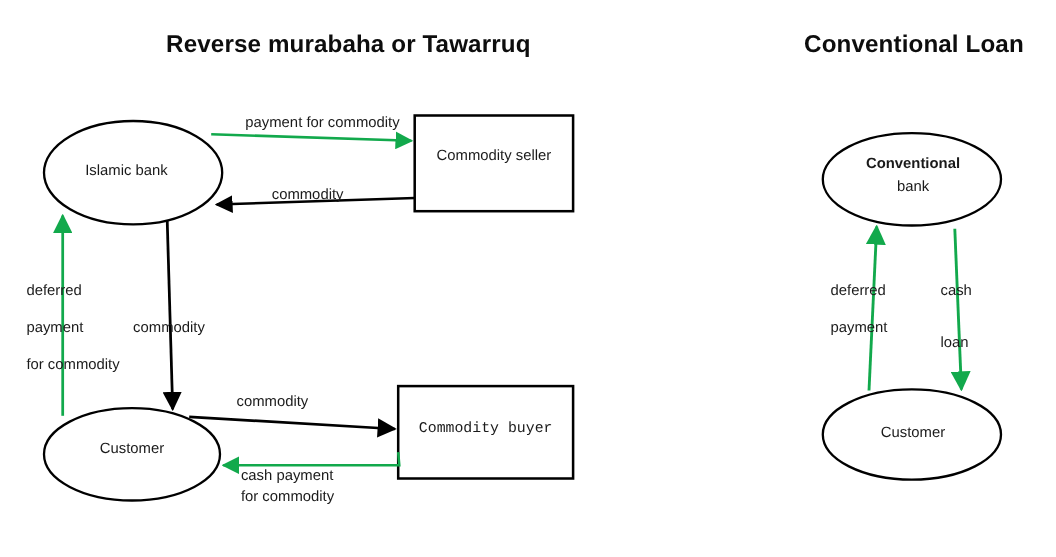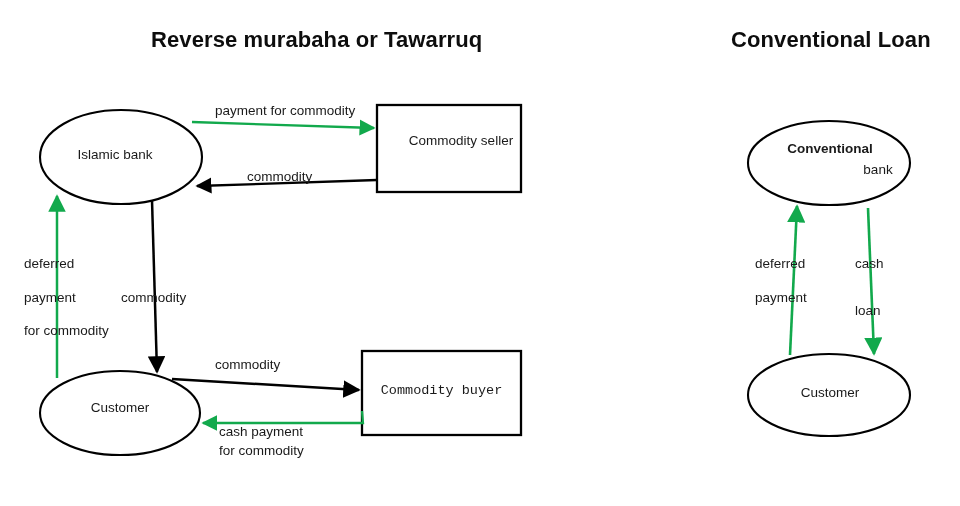--- a/index.html
+++ b/index.html
@@ -89,47 +89,47 @@
 
   <line x1="868" y1="208" x2="874" y2="354" stroke="#12a94c" stroke-width="2.6" marker-end="url(#arrow-green)"></line>
 </svg>
 
 <div class="diagram-title" id="title-left">Reverse murabaha or Tawarruq</div>
 
 <div class="diagram-title" id="title-right">Conventional Loan</div>
 
 <div class="node-label" style="left:51px; top:145px; width:128px;">Islamic bank</div>
 
-<div class="node-label" style="left:377px; top:131px; width:144px;padding-left:12px;">Commodity seller</div>
+<div class="node-label" style="left:377px; top:131px; width:144px;">Commodity seller</div>
 
 <div class="node-label" style="left:40px; top:398px; width:160px;">Customer</div>
 
 <div class="node-label" style="left:362px; top:381px; width:159px;font-family:Liberation Mono, monospace;">Commodity buyer</div>
 
-<div class="edge-label" style="left:215px; top:101px;">payment for commodity</div>
+<div class="edge-label" style="left:223px; top:101px;">payment for commodity</div>
 
 <div class="edge-label" style="left:247px; top:167px;">commodity</div>
 
 <div class="edge-label stacked" style="left:24px; top:254px;">deferred</div>
 
 <div class="edge-label stacked" style="left:24px; top:288px;">payment</div>
 
 <div class="edge-label stacked" style="left:24px; top:321px;">for commodity</div>
 
 <div class="edge-label" style="left:121px; top:288px;">commodity</div>
 
 <div class="edge-label" style="left:215px; top:355px;">commodity</div>
 
 <div class="edge-label stacked" style="left:219px; top:422px;">cash payment</div>
 
 <div class="edge-label stacked" style="left:219px; top:441px;">for commodity</div>
 
 <div class="node-label" style="left:749px; top:139px; width:162px;font-weight:bold;">Conventional</div>
 
-<div class="node-label" style="left:749px; top:160px; width:162px;padding-left:48px;">bank</div>
+<div class="node-label" style="left:749px; top:160px; width:162px;">bank</div>
 
 <div class="node-label" style="left:749px; top:383px; width:162px;">Customer</div>
 
 <div class="edge-label stacked" style="left:755px; top:254px;">deferred</div>
 
 <div class="edge-label stacked" style="left:755px; top:288px;">payment</div>
 
 <div class="edge-label stacked" style="left:855px; top:254px;">cash</div>
 
 <div class="edge-label stacked" style="left:855px; top:288px;margin-top:13px;">loan</div>

